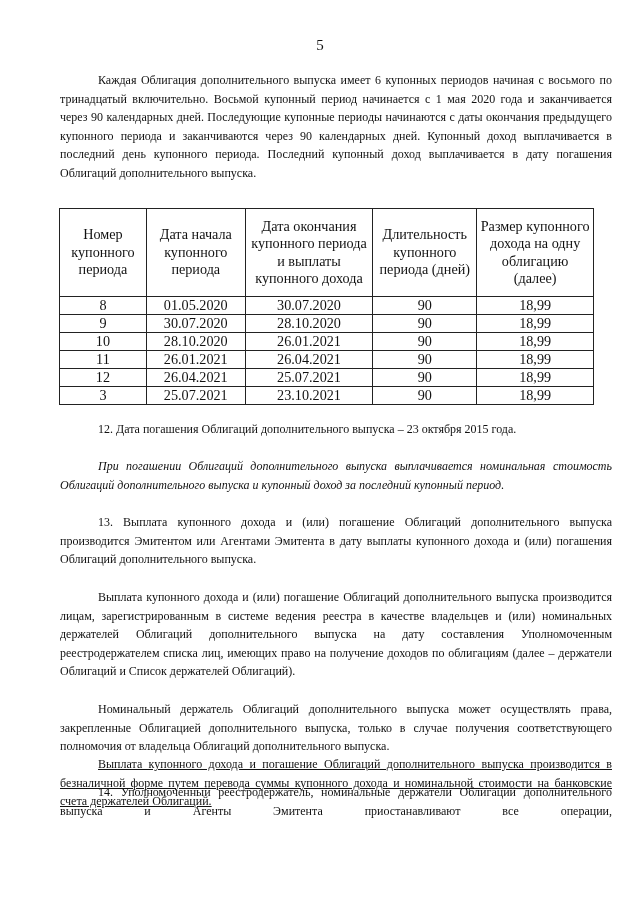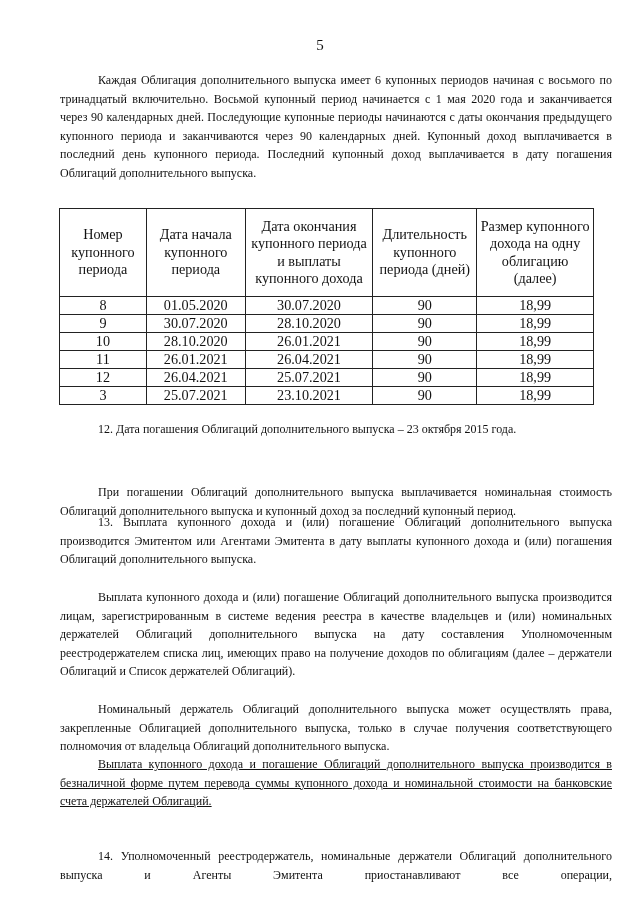--- a/index.html
+++ b/index.html
@@ -82,18 +82,18 @@
       <td>3</td>
       <td>25.07.2021</td>
       <td>23.10.2021</td>
       <td>90</td>
       <td>18,99</td>
     </tr>
   </tbody>
 </table>
 
 <p class="para last-left" style="top:420px;">12. Дата погашения Облигаций дополнительного выпуска – 23 октября 2015 года.</p>
-<p class="para last-left" style="top:483px;">При погашении Облигаций дополнительного выпуска выплачивается номинальная стоимость Облигаций дополнительного выпуска и купонный доход за последний купонный период.</p>
+<p class="para last-left" style="top:457px;font-style:italic;">При погашении Облигаций дополнительного выпуска выплачивается номинальная стоимость Облигаций дополнительного выпуска и купонный доход за последний купонный период.</p>
 <p class="para last-left" style="top:513px;font-family:Liberation Serif, serif;">13. Выплата купонного дохода и (или) погашение Облигаций дополнительного выпуска производится Эмитентом или Агентами Эмитента в дату выплаты купонного дохода и (или) погашения Облигаций дополнительного выпуска.</p>
 <p class="para last-left" style="top:588px;">Выплата купонного дохода и (или) погашение Облигаций дополнительного выпуска производится лицам, зарегистрированным в системе ведения реестра в качестве владельцев и (или) номинальных держателей Облигаций дополнительного выпуска на дату составления Уполномоченным реестродержателем списка лиц, имеющих право на получение доходов по облигациям (далее – держатели Облигаций и Список держателей Облигаций).</p>
 <p class="para last-left" style="top:700px;">Номинальный держатель Облигаций дополнительного выпуска может осуществлять права, закрепленные Облигацией дополнительного выпуска, только в случае получения соответствующего полномочия от владельца Облигаций дополнительного выпуска.</p>
 <p class="para last-left" style="top:755px;text-decoration:underline;">Выплата купонного дохода и погашение Облигаций дополнительного выпуска производится в безналичной форме путем перевода суммы купонного дохода и номинальной стоимости на банковские счета держателей Облигаций.</p>
-<p class="para" style="top:847px; text-align-last: justify;">14. Уполномоченный реестродержатель, номинальные держатели Облигаций дополнительного выпуска и Агенты Эмитента приостанавливают все операции,</p>
+<p class="para" style="top:783px; text-align-last: justify;">14. Уполномоченный реестродержатель, номинальные держатели Облигаций дополнительного выпуска и Агенты Эмитента приостанавливают все операции,</p>
 
 </body></html>

